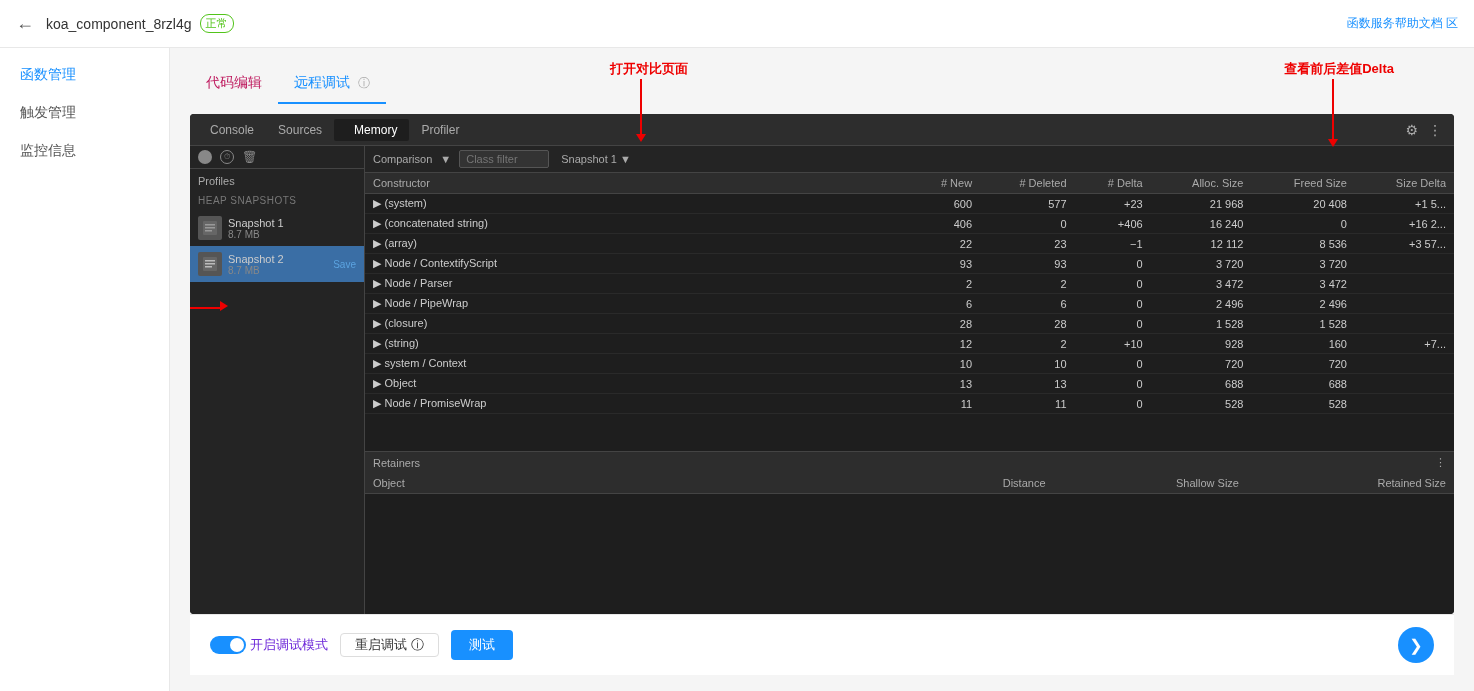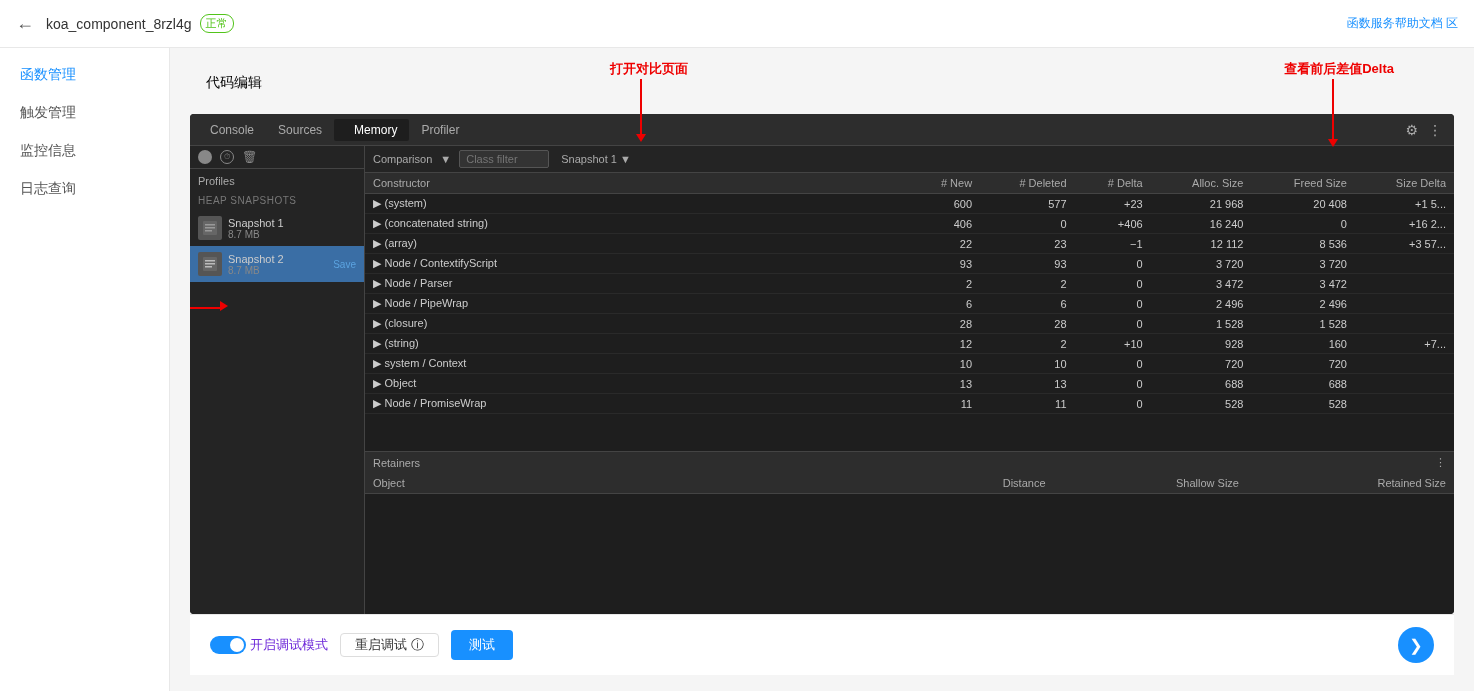--- a/index.html
+++ b/index.html
@@ -15,21 +15,21 @@
     
     .layout { display: flex; height: calc(691px - 48px); }
 
     
     .sidebar { width: 170px; background: #fff; border-right: 1px solid #e8e8e8; padding-top: 8px; flex-shrink: 0; }
     .sidebar-item { padding: 10px 20px; font-size: 14px; color: #555; cursor: pointer; }
     .sidebar-item.active { color: #1890ff; }
 
     
     .main { flex: 1; display: flex; flex-direction: column; background: #f5f5f5; padding: 16px 20px; overflow: hidden; }
-    .tab { padding: 10px 16px; font-size: 14px; color: #000000; cursor: pointer; border-bottom: 2px solid transparent; }
+    .tab { padding: 10px 16px; font-size: 14px; color: #be185d; cursor: pointer; border-bottom: 2px solid transparent; }
     .tab.active { color: #1890ff; border-bottom: 2px solid #1890ff; }
     .tab-info { font-size: 12px; color: #aaa; margin-left: 4px; }
 
     
     .devtools-panel { background: #1e1e1e; border-radius: 4px; flex: 1; display: flex; flex-direction: column; overflow: hidden; position: relative; }
 
     
     .devtools-tabs { display: flex; align-items: center; background: #2d2d2d; height: 32px; padding: 0 8px; border-bottom: 1px solid #444; }
     .devtools-tab { padding: 4px 12px; font-size: 12px; color: #aaa; cursor: pointer; border-radius: 2px; }
     .devtools-tab.active { color: #fff; background: #1e1e1e; padding-left: 20px; }
@@ -100,27 +100,30 @@
     <span class="status-badge">正常</span>
     <span class="top-bar-right">函数服务帮助文档 区</span>
   </div>
 
   <div class="layout">
 
     <div class="sidebar">
       <div class="sidebar-item active">函数管理</div>
       <div class="sidebar-item">触发管理</div>
       <div class="sidebar-item">监控信息</div>
-      <div class="sidebar-item">日志查询</div>
     </div>
 
     <div class="main">
 
       <div style="display:flex; align-items:center; margin-bottom:10px;">
         <div class="tab">代码编辑</div>
+        <div class="tab active">
+          <span>远程调试</span>
+          <span class="tab-info">ⓘ</span>
+        </div>
       </div>
 
       <div style="position:relative; flex:1; display:flex; flex-direction:column;">
 
         <div style="position:absolute; top:-55px; left:420px; z-index:10; pointer-events:none;">
           <span style="color:#e00; font-size:13px; font-weight:600;">打开对比页面</span>
           <div style="position:absolute; left:30px; top:20px; width:2px; height:55px; background:#e00;"></div>
           <div style="position:absolute; left:30px; top:75px; width:0; height:0; border-left:5px solid transparent; border-right:5px solid transparent; border-top:8px solid #e00; transform:translateX(-4px);"></div>
         </div>
         <div style="position:absolute; top:-55px; right:60px; z-index:10; pointer-events:none;">

